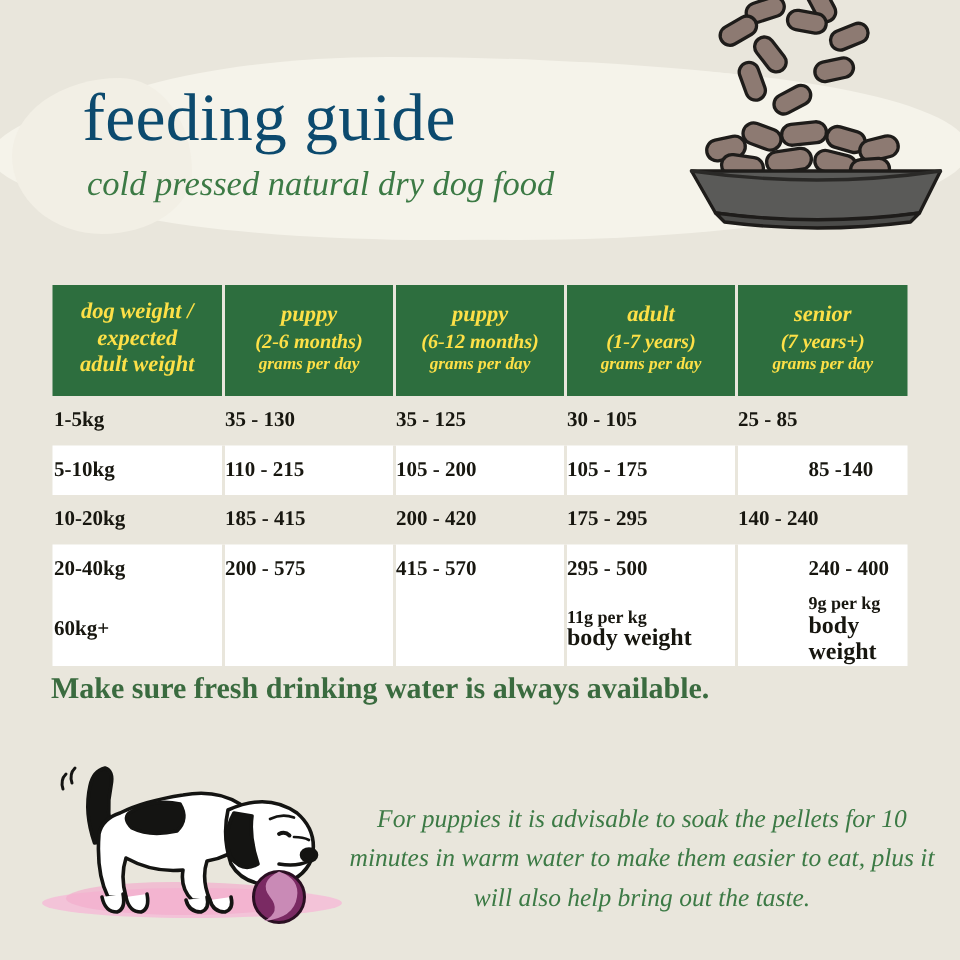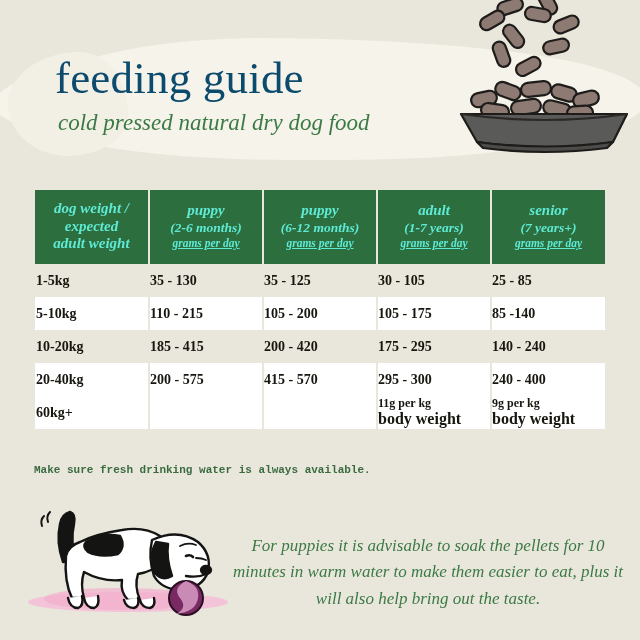--- a/index.html
+++ b/index.html
@@ -42,48 +42,48 @@
   
   .bowl-wrap{position:absolute;left:455px;top:-4px;width:185px;height:160px;}
   .bowl-wrap svg{display:block;}
 
   
   .table{
     position:absolute;left:34px;top:190px;width:572px;
     border-collapse:collapse;table-layout:fixed;
   }
   .table th{
-    background:#2d6e3e;color:#5eead4;
+    background:#2d6e3e;color:#fde047;
     font-style:italic;font-weight:bold;
     padding:10px 3px 11px;vertical-align:middle;
     border-left:2px solid #e9e6dc;border-right:2px solid #e9e6dc;
     line-height:1.18;
   }
   .table th:first-child{border-left:none;}
   .table th:last-child{border-right:none;}
   .th-main{font-size:15px;display:block;}
   .th-sub{font-size:13.5px;display:block;}
-  .th-gpd{font-size:11.5px;display:block;margin-top:1px;text-decoration:underline;}
+  .th-gpd{font-size:11.5px;display:block;margin-top:1px;}
   .table td{
     text-align:left;font-weight:bold;font-size:14px;color:#17160f;
     height:33px;padding:0;
     border-left:2px solid transparent;border-right:2px solid transparent;
     background-clip:padding-box;
   }
   tr.alt td{background:#ffffff;border-left-color:#e9e6dc;border-right-color:#e9e6dc;}
   tr.alt td:first-child{border-left-color:transparent;}
-  tr.alt td:last-child{border-right-color:transparent;}
+  tr.alt td:last-child{border-right-color:transparent;padding-left:47px;}
   .cell-main{display:block;font-size:12px;line-height:1.05;}
   .cell-sub{display:block;font-size:16px;font-weight:bold;line-height:1.1;}
 
   
   .water-note{
-    position:absolute;left:34px;top:464px;
-    font-size:11px;color:#3a6b3f;font-weight:bold;
-    font-family:Liberation Mono, monospace;
+    position:absolute;left:34px;top:448px;
+    font-size:20px;color:#3a6b3f;font-weight:bold;
+    font-family:Liberation Serif, serif;
   }
   .puppy-note{
     position:absolute;left:228px;top:533px;width:400px;
     font-size:17px;color:#3c7a45;font-style:italic;
     line-height:1.55;text-align:center;
     font-family:"Liberation Serif",serif;
   }
 
   
   .puppy-wrap{position:absolute;left:20px;top:498px;width:220px;height:120px;}
@@ -190,21 +190,21 @@
       <td>10-20kg</td>
       <td>185 - 415</td>
       <td>200 - 420</td>
       <td>175 - 295</td>
       <td>140 - 240</td>
     </tr>
     <tr class="alt">
       <td>20-40kg</td>
       <td>200 - 575</td>
       <td>415 - 570</td>
-      <td>295 - 300</td>
+      <td>295 - 500</td>
       <td>240 - 400</td>
     </tr>
     <tr class="alt">
       <td>60kg+</td>
       <td></td>
       <td></td>
       <td>
         <span class="cell-main">11g per kg</span>
         <span class="cell-sub">body weight</span>
       </td>

